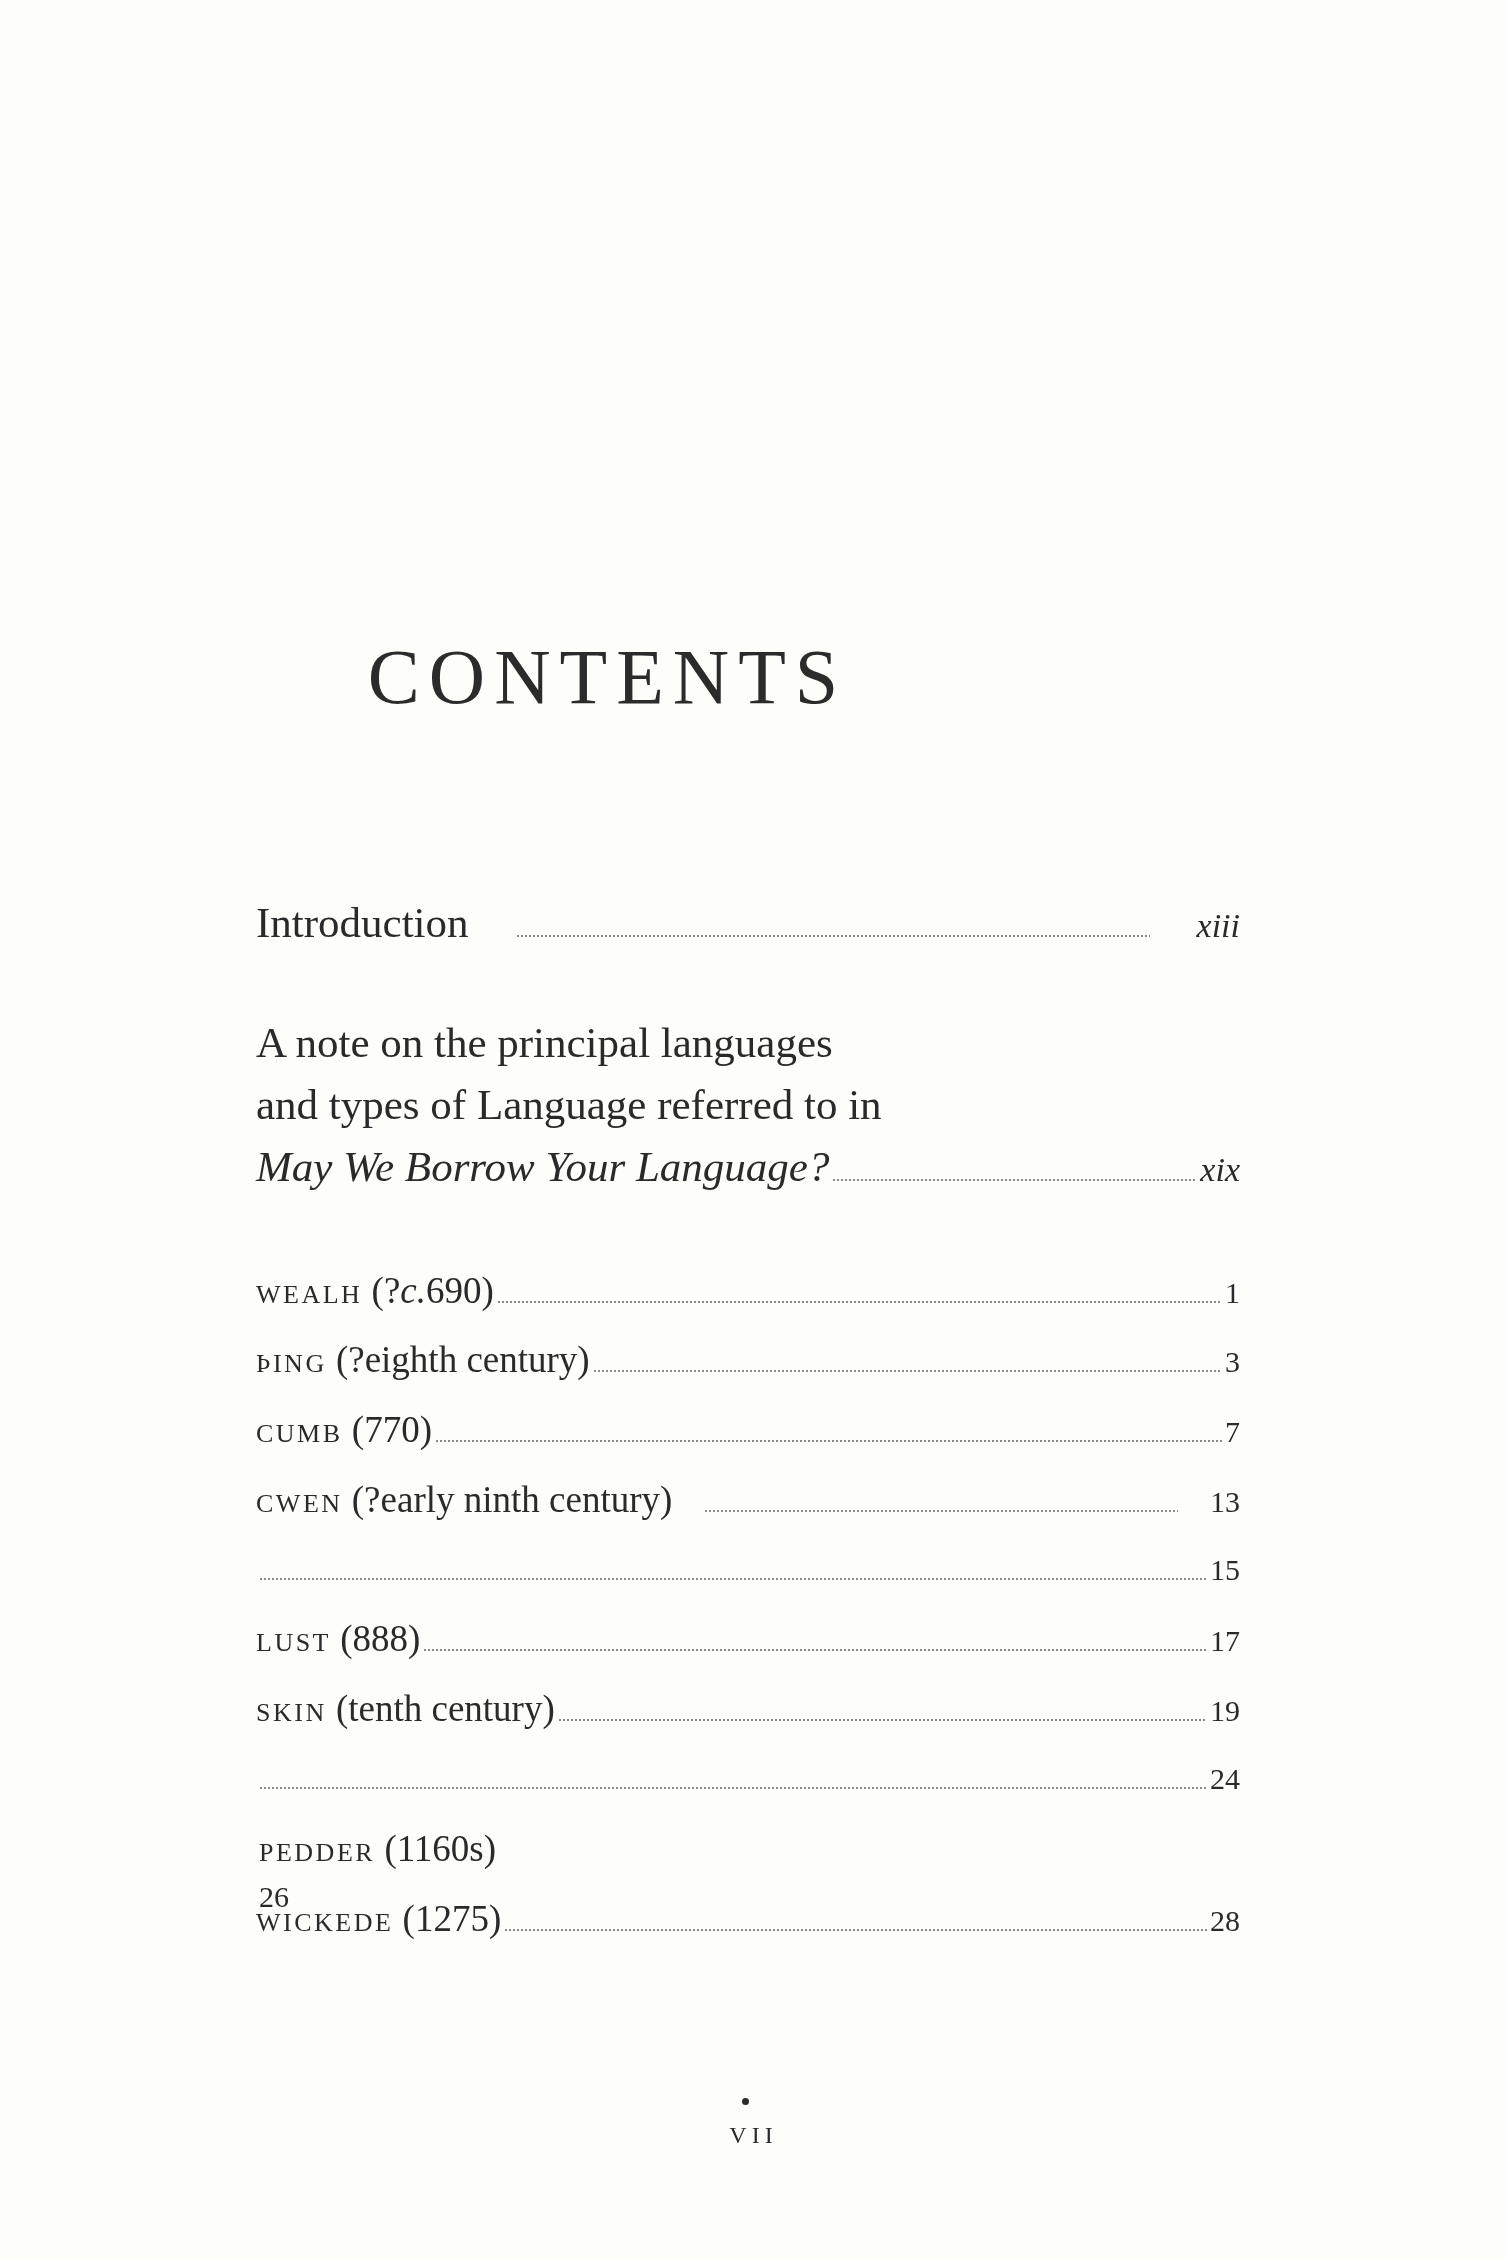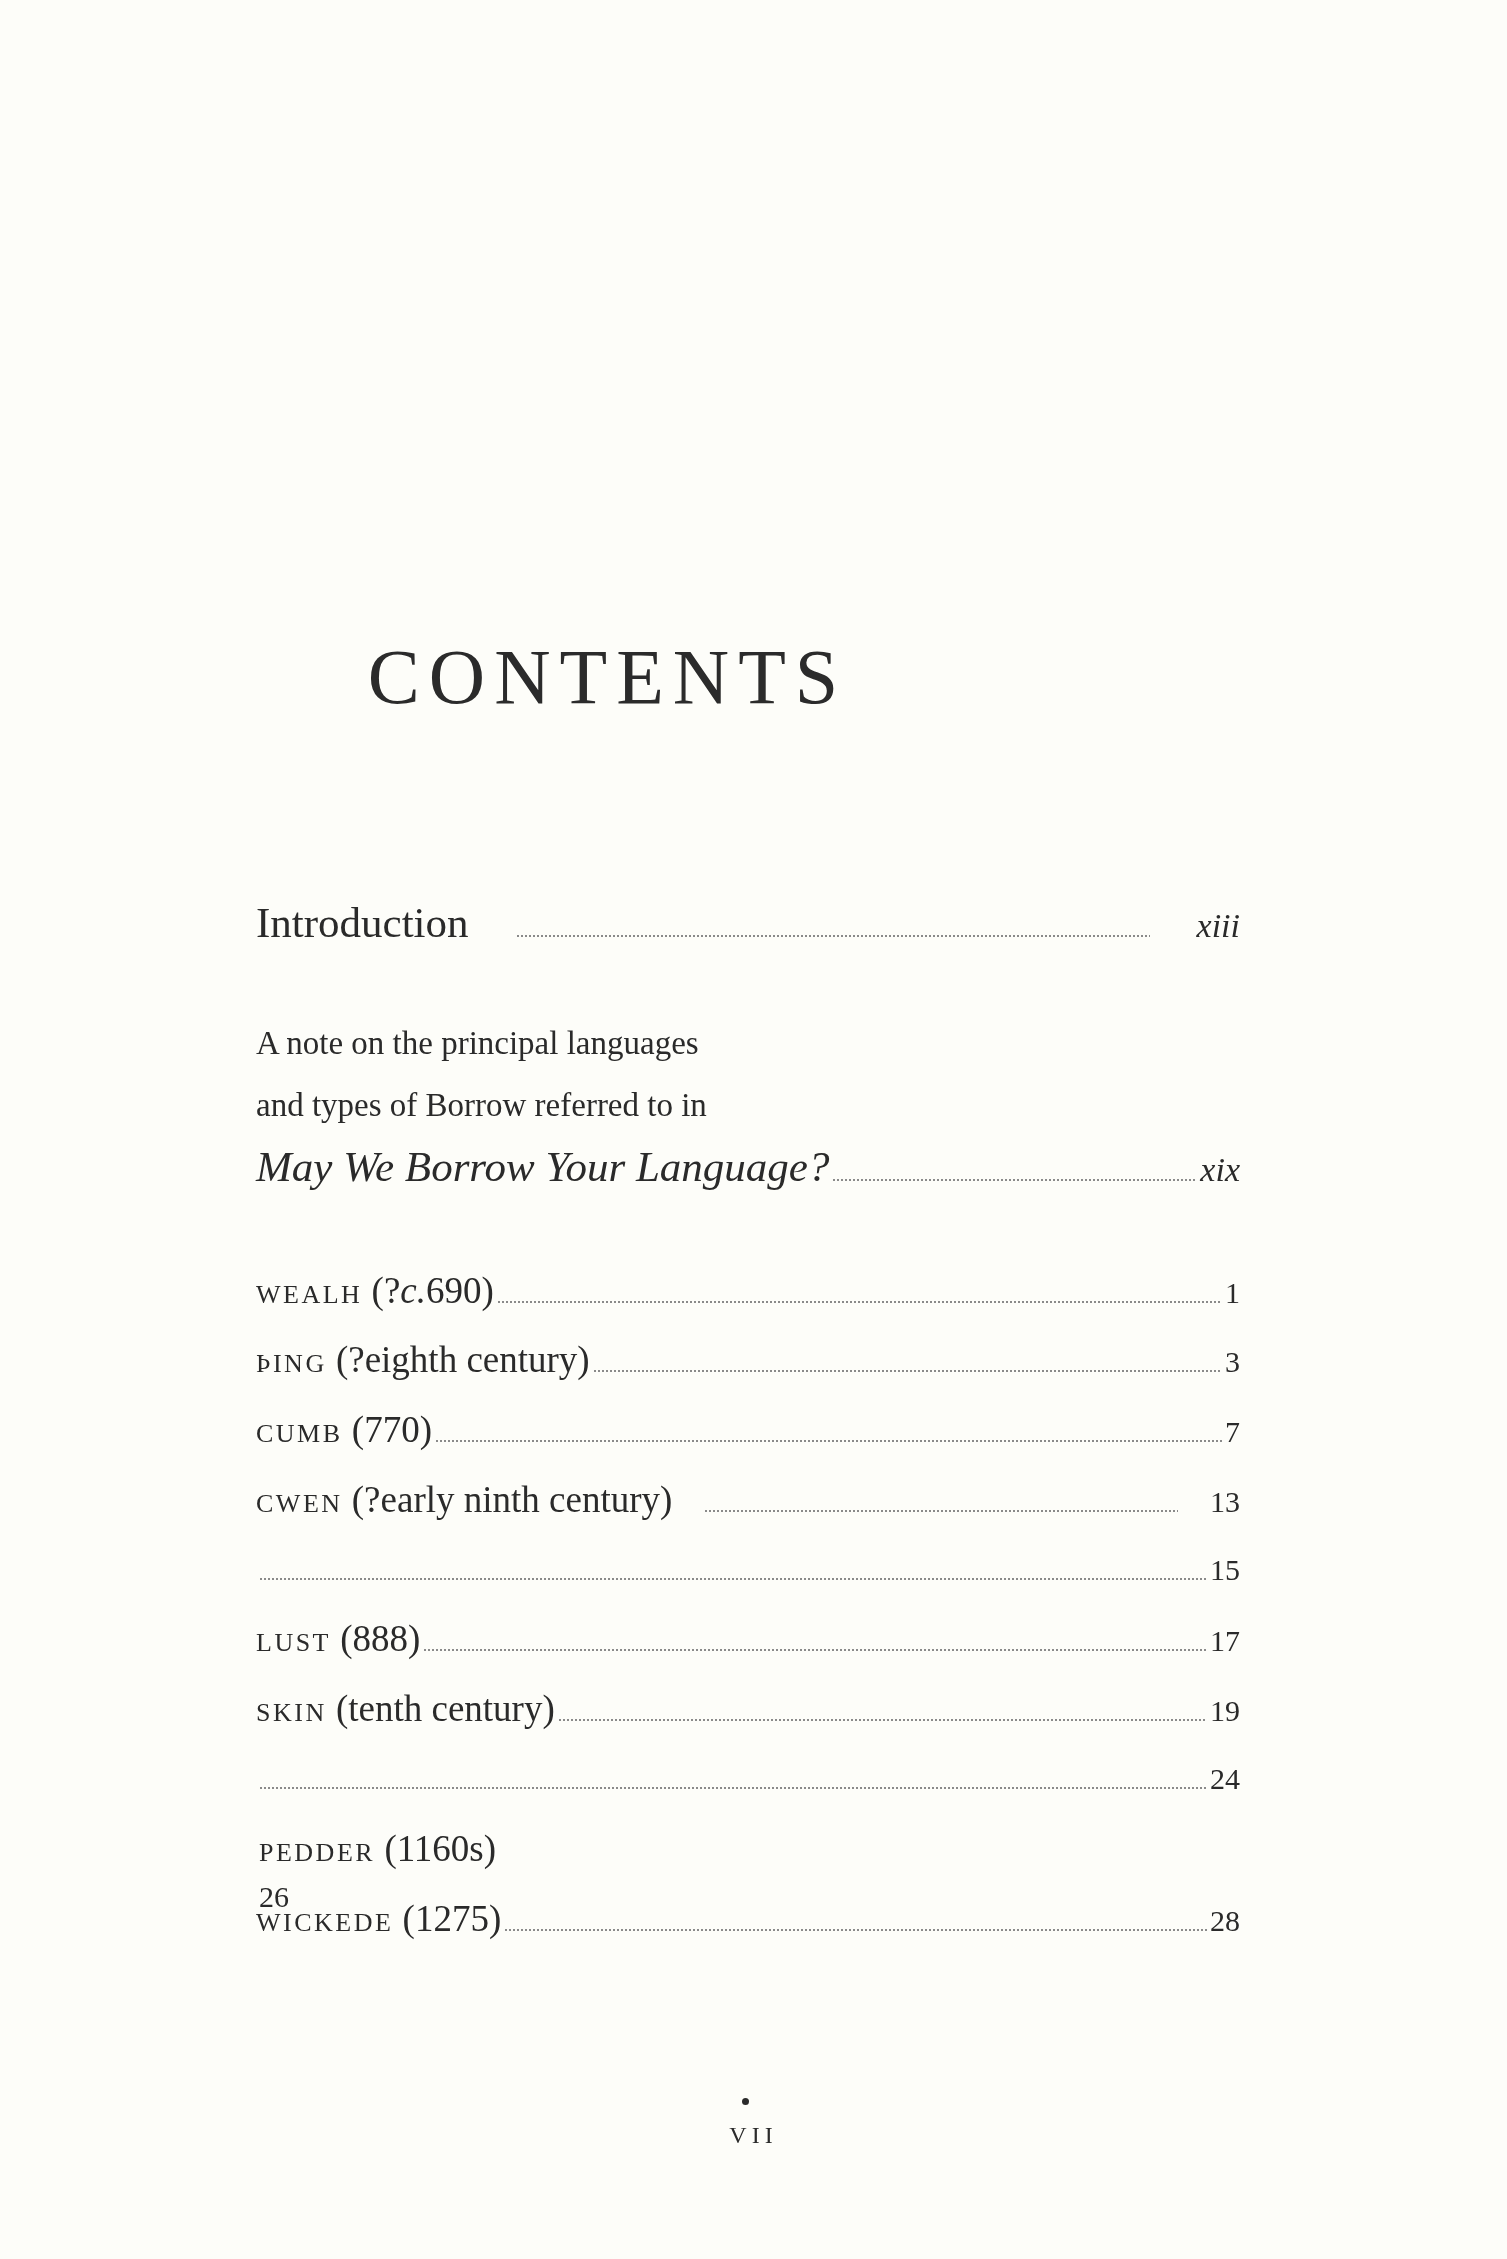--- a/index.html
+++ b/index.html
@@ -70,21 +70,21 @@
       font-size: 43px;
       line-height: 50px;
       top: 898px;
       gap: 44px;
     }
     .intro .page-num { font-style: italic; font-size: 34px; }
 
     .note-line {
       position: absolute;
       left: 0;
-      font-size: 33px;
+      font-size: 43px;
       line-height: 50px;
       white-space: nowrap;
     }
     .note .row { font-size: 43px; line-height: 50px; }
     .note .row .label { font-style: italic; }
     .note .row .page-num { font-style: italic; font-size: 34px; }
 
     .entry {
       font-size: 37px;
       line-height: 46px;
@@ -128,21 +128,21 @@
   <div class="toc">
 
     <div class="row intro">
       <span class="label">Introduction</span>
       <span class="leader"></span>
       <span class="page-num">xiii</span>
     </div>
 
     <div class="note">
       <div class="note-line" style="top:1018px;">A note on the principal languages</div>
-      <div class="note-line" style="top:1080px;">and types of Borrow referred to in</div>
+      <div class="note-line" style="top:1080px;">and types of Language referred to in</div>
       <div class="row" style="top:1142px;">
         <span class="label">May We Borrow Your Language?</span>
         <span class="leader"></span>
         <span class="page-num">xix</span>
       </div>
     </div>
 
     <div class="row entry" style="top:1268px;">
       <span class="label">
         <span class="head">WEALH</span><span class="date"><span> (?</span><em>c.</em><span>690)</span></span>

